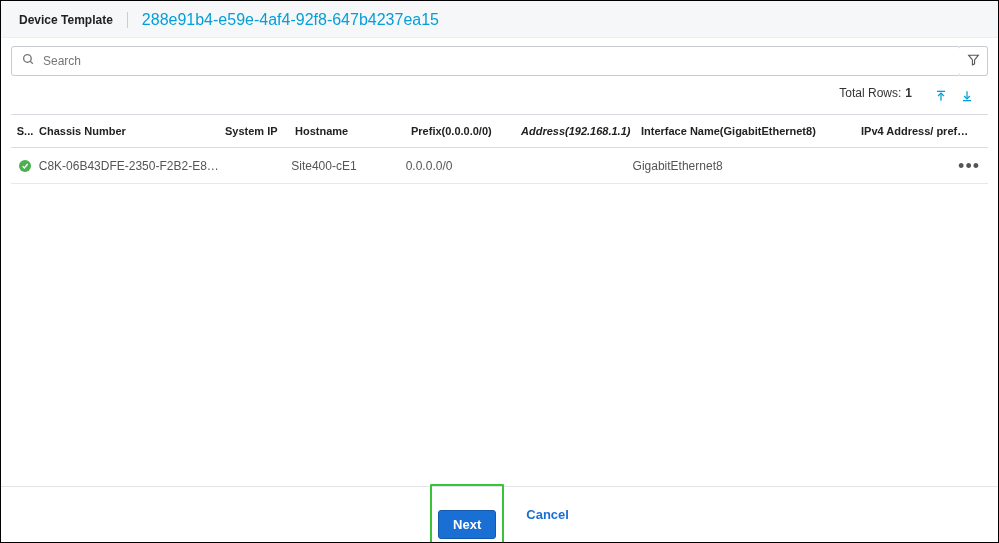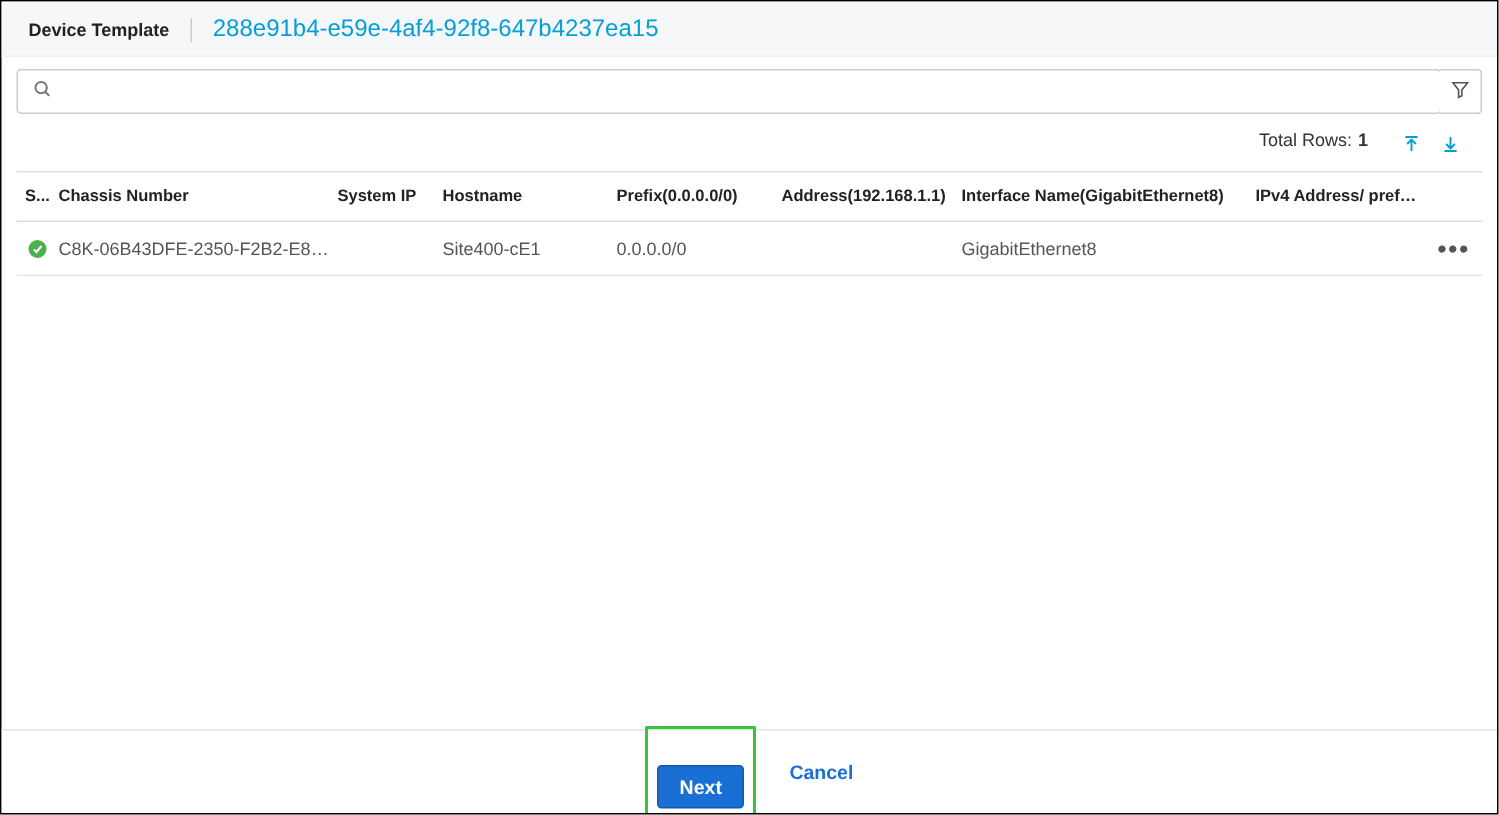--- a/index.html
+++ b/index.html
@@ -114,22 +114,22 @@
       border-bottom: 1px solid #e6e9ec;
       height: 36px;
       font-size: 12px;
       color: #555;
     }
     .col-status { width: 24px; padding-left: 4px; display:flex; align-items:center; justify-content:center;}
     .col-chassis { width: 190px; padding-left: 4px; overflow: hidden; text-overflow: ellipsis; white-space: nowrap;}
     .col-sysip { width: 70px; }
     .col-hostname { width: 116px; }
     .col-prefix { width: 110px; }
-    .col-address { width: 120px; }
-    .col-ifname { width: 196px; }
+    .col-address { width: 120px; font-style: italic; }
+    .col-ifname { width: 220px; }
     .col-ipv4 { width: 110px; overflow: hidden; text-overflow: ellipsis; white-space: nowrap;}
     .col-actions { flex:1; display:flex; justify-content:flex-end; padding-right: 8px;}
     .more-dots { font-size: 18px; letter-spacing: 1px; cursor: pointer; color: #555; line-height: 4px;}
     .s-trunc { width: 24px; overflow: hidden; white-space: nowrap; }
 
     .status-dot {
       width: 12px; height: 12px; border-radius: 50%;
       background: #4caf50;
       display:flex; align-items:center; justify-content:center;
     }
@@ -179,20 +179,21 @@
 </div>
 
 <div class="search-row">
   <div class="search-box">
     <span>
       <svg width="13" height="13" viewBox="0 0 24 24" fill="none" stroke="#777" stroke-width="2.5">
         <circle cx="10" cy="10" r="7"></circle>
           <line x1="20" y1="20" x2="15" y2="15"></line>
       </svg>
     </span>
+    <input class="search-input" type="text" placeholder="Search" style="">
   </div>
   <div class="filter-btn">
     <span>
       <svg width="13" height="13" viewBox="0 0 24 24" fill="none" stroke="#555" stroke-width="2">
         <polygon points="3,4 21,4 14,13 14,20 10,22 10,13"></polygon>
       </svg>
     </span>
   </div>
 </div>
 

